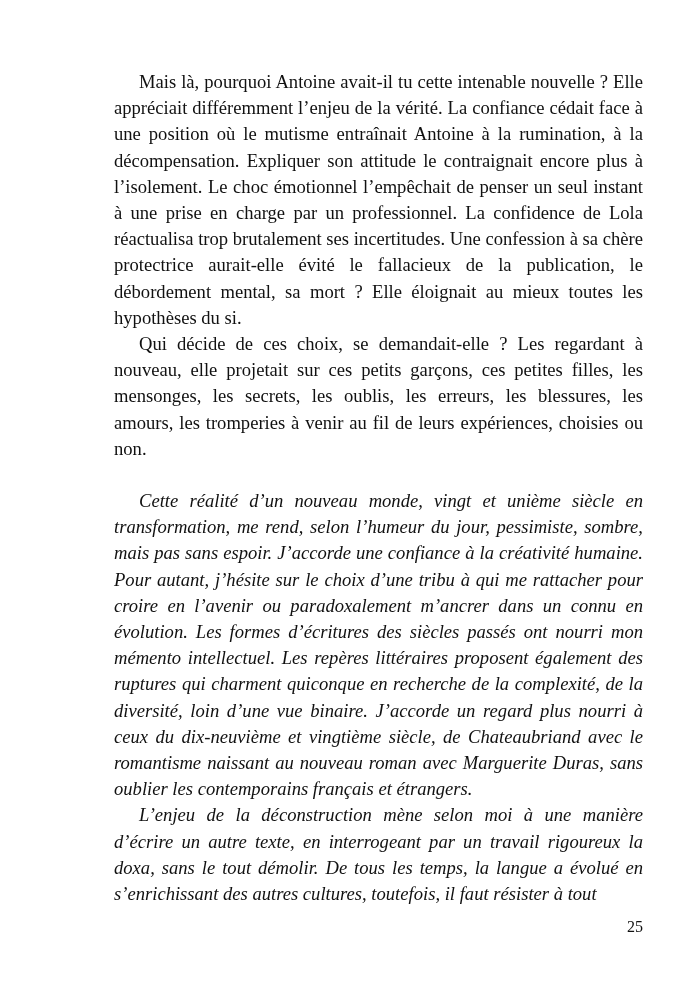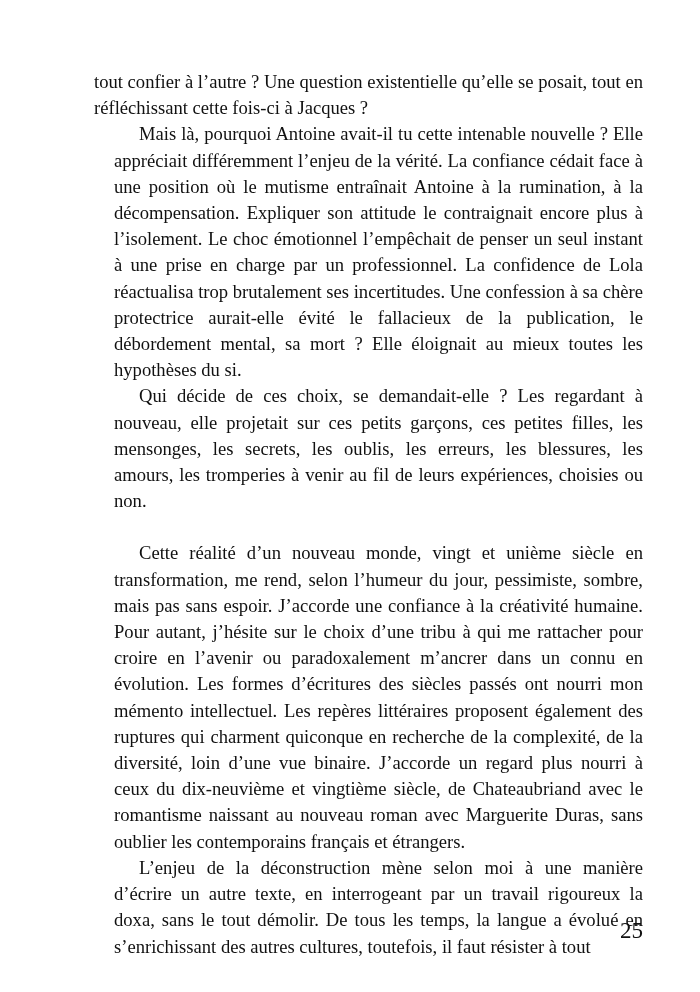--- a/index.html
+++ b/index.html
@@ -32,36 +32,36 @@
       text-indent: 25px;
       margin-left: 20px;
     }
     .page p.first {
       text-indent: 0;
     }
     .gap {
       height: 26px;
     }
     .italic p {
+      font-style: italic;
     }
     .page-number {
       position: absolute;
       right: 57px;
       top: 918px;
       font-family: "Liberation Serif", serif;
-      font-size: 23px;
+      font-size: 16px;
       color: #111111;
     }
   </style>
 </head>
 <body>
 
 <div class="page">
   <div class="roman">
-    <p class="first">tout confier à l’autre ? Une question existentielle qu’elle se posait, tout en réfléchissant cette fois-ci à Jacques ?</p>
     <p class="indent">Mais là, pourquoi Antoine avait-il tu cette intenable nouvelle ? Elle appréciait différemment l’enjeu de la vérité. La confiance cédait face à une position où le mutisme entraînait Antoine à la rumination, à la décompensation. Expliquer son attitude le contraignait encore plus à l’isolement. Le choc émotionnel l’empêchait de penser un seul instant à une prise en charge par un professionnel. La confidence de Lola réactualisa trop brutalement ses incertitudes. Une confession à sa chère protectrice aurait-elle évité le fallacieux de la publication, le débordement mental, sa mort ? Elle éloignait au mieux toutes les hypothèses du si.</p>
     <p class="indent">Qui décide de ces choix, se demandait-elle ? Les regardant à nouveau, elle projetait sur ces petits garçons, ces petites filles, les mensonges, les secrets, les oublis, les erreurs, les blessures, les amours, les tromperies à venir au fil de leurs expériences, choisies ou non.</p>
   </div>
   <div class="gap"></div>
   <div class="italic">
     <p class="indent">Cette réalité d’un nouveau monde, vingt et unième siècle en transformation, me rend, selon l’humeur du jour, pessimiste, sombre, mais pas sans espoir. J’accorde une confiance à la créativité humaine. Pour autant, j’hésite sur le choix d’une tribu à qui me rattacher pour croire en l’avenir ou paradoxalement m’ancrer dans un connu en évolution. Les formes d’écritures des siècles passés ont nourri mon mémento intellectuel. Les repères littéraires proposent également des ruptures qui charment quiconque en recherche de la complexité, de la diversité, loin d’une vue binaire. J’accorde un regard plus nourri à ceux du dix-neuvième et vingtième siècle, de Chateaubriand avec le romantisme naissant au nouveau roman avec Marguerite Duras, sans oublier les contemporains français et étrangers.</p>
     <p class="indent">L’enjeu de la déconstruction mène selon moi à une manière d’écrire un autre texte, en interrogeant par un travail rigoureux la doxa, sans le tout démolir. De tous les temps, la langue a évolué en s’enrichissant des autres cultures, toutefois, il faut résister à tout</p>
   </div>
 </div>
 

